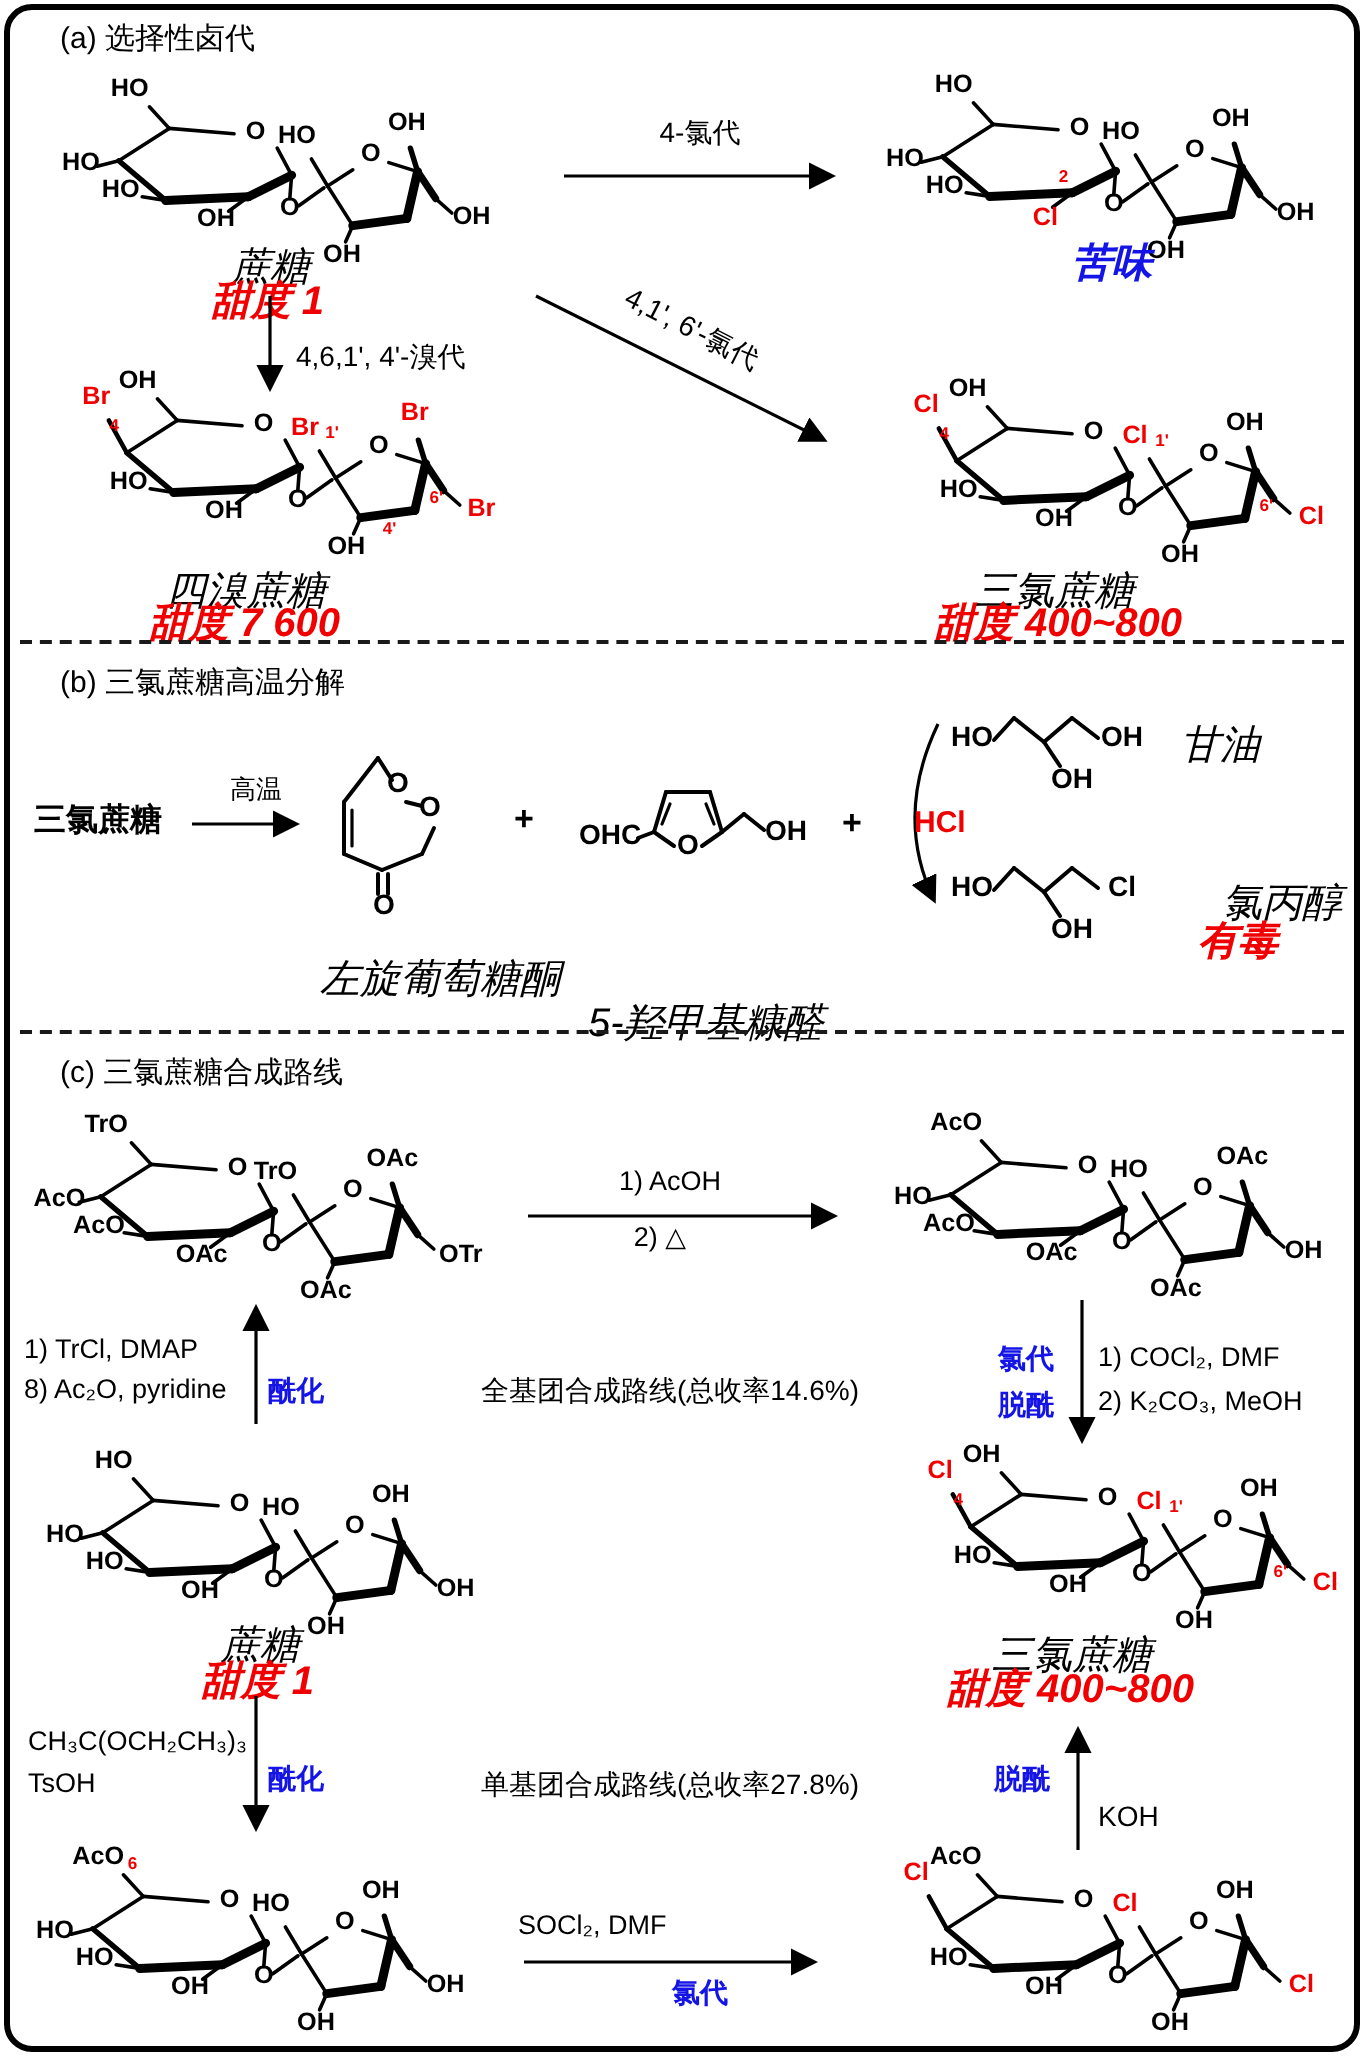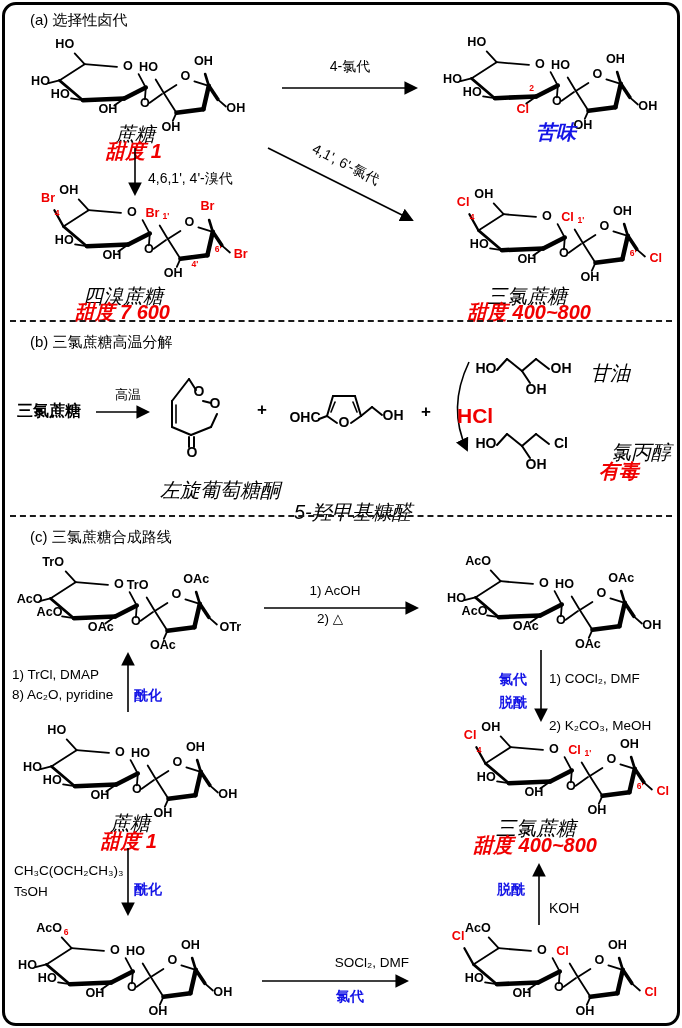--- a/index.html
+++ b/index.html
@@ -202,21 +202,21 @@
       <text x="61" y="51" class="at">O</text>
       <text x="110" y="44" class="at">OH</text>
     </svg>
   <div class="t name" style="left:294px;top:500px;width:100px">5-羟甲基糠醛</div>
 
   <div class="t plus" style="left:421px;top:402px">+</div>
 
   <svg style="left:441px;top:358px" width="42" height="102">
       <path class="ar" d="M28,4 Q6,50 26,92" marker-end="url(#ah)"></path>
     </svg>
-  <div class="t red" style="left:457px;top:403px;font-size:21px">HCl</div>
+  <div class="t red" style="left:457px;top:403px;font-size:15px">HCl</div>
 
   <svg class="struct" style="left:473px;top:350px" width="95" height="50" viewBox="0 0 95 50">
       <line x1="24" y1="20" x2="34" y2="9" stroke="#000" stroke-width="2" stroke-linecap="round"></line>
       <line x1="34" y1="9" x2="49" y2="21" stroke="#000" stroke-width="2" stroke-linecap="round"></line>
       <line x1="49" y1="21" x2="63" y2="9" stroke="#000" stroke-width="2" stroke-linecap="round"></line>
       <line x1="63" y1="9" x2="76" y2="19" stroke="#000" stroke-width="2" stroke-linecap="round"></line>
       <line x1="49" y1="21" x2="57" y2="33" stroke="#000" stroke-width="2" stroke-linecap="round"></line>
       <text x="13" y="23" class="at">HO</text>
       <text x="63" y="44" class="at">OH</text>
       <text x="88" y="23" class="at">OH</text>
@@ -277,29 +277,30 @@
       <text x="242" y="111" class="at">OH</text>
       <text x="171" y="132" class="at">OAc</text>
     </svg>
 
   <svg style="left:533px;top:650px" width="16" height="84">
       <line class="ar" x1="8" y1="0" x2="8" y2="70" marker-end="url(#ah)"></line>
     </svg>
   <div class="t blue" style="left:492px;top:671px;width:42px;text-align:center">氯代</div>
   <div class="t blue" style="left:492px;top:694px;width:42px;text-align:center">脱酰</div>
   <div class="t sm" style="left:549px;top:671px">1) COCl₂, DMF</div>
-  <div class="t sm" style="left:549px;top:718px">2) K₂CO₃, MeOH</div>
+  <div class="t sm" style="left:549px;top:693px">2) K₂CO₃, MeOH</div>
 
   <svg style="left:120px;top:644px" width="16" height="70">
       <line class="ar" x1="8" y1="68" x2="8" y2="10" marker-end="url(#ah)"></line>
     </svg>
   <div class="t sm" style="left:12px;top:667px">1) TrCl, DMAP</div>
   <div class="t sm" style="left:12px;top:687px">8) Ac₂O, pyridine</div>
   <div class="t blue" style="left:134px;top:687px">酰化</div>
 
+  <div class="t" style="left:225px;top:687px;width:220px;text-align:center">全基团合成路线(总收率14.6%)</div>
 
   <svg class="struct" style="left:10px;top:698px" width="225" height="126" viewBox="0 0 250 140">
       <use href="#skel"></use>
       <line x1="46" y1="76" x2="34" y2="79" stroke="#000" stroke-width="2" stroke-linecap="round"></line>
       <text x="122" y="64" class="at">O</text>
       <text x="186" y="76" class="at">O</text>
       <text x="141" y="106" class="at">O</text>
       <text x="52" y="40" class="at">HO</text>
       <text x="25" y="81" class="at">HO</text>
       <text x="47" y="96" class="at">HO</text>
@@ -333,20 +334,21 @@
   <div class="t name" style="left:496px;top:816px;width:80px">三氯蔗糖</div>
   <div class="t name red" style="left:473px;top:833px;width:115px">甜度 400~800</div>
 
   <svg style="left:120px;top:848px" width="16" height="80">
       <line class="ar" x1="8" y1="0" x2="8" y2="66" marker-end="url(#ah)"></line>
     </svg>
   <div class="t sm" style="left:14px;top:863px">CH₃C(OCH₂CH₃)₃</div>
   <div class="t sm" style="left:14px;top:884px">TsOH</div>
   <div class="t blue" style="left:134px;top:881px">酰化</div>
 
+  <div class="t" style="left:225px;top:884px;width:220px;text-align:center">单基团合成路线(总收率27.8%)</div>
 
   <svg style="left:531px;top:853px" width="16" height="74">
       <line class="ar" x1="8" y1="72" x2="8" y2="12" marker-end="url(#ah)"></line>
     </svg>
   <div class="t blue" style="left:490px;top:881px;width:42px;text-align:center">脱酰</div>
   <div class="t" style="left:549px;top:900px">KOH</div>
 
   <svg class="struct" style="left:5px;top:896px" width="225" height="126" viewBox="0 0 250 140">
       <use href="#skel"></use>
       <line x1="46" y1="76" x2="34" y2="79" stroke="#000" stroke-width="2" stroke-linecap="round"></line>
@@ -360,21 +362,21 @@
       <text x="100" y="112" class="at">OH</text>
       <text x="145" y="66" class="at">HO</text>
       <text x="206" y="59" class="at">OH</text>
       <text x="242" y="111" class="at">OH</text>
       <text x="170" y="132" class="at">OH</text>
     </svg>
 
   <svg style="left:262px;top:971px" width="158" height="20">
       <line class="ar" x1="0" y1="10" x2="145" y2="10" marker-end="url(#ah)"></line>
     </svg>
-  <div class="t sm" style="left:259px;top:955px;width:150px;text-align:right">SOCl₂, DMF</div>
+  <div class="t sm" style="left:259px;top:955px;width:150px;text-align:left">SOCl₂, DMF</div>
   <div class="t blue" style="left:300px;top:988px;width:100px;text-align:center">氯代</div>
 
   <svg class="struct" style="left:432px;top:896px" width="225" height="126" viewBox="0 0 250 140">
       <use href="#skel"></use>
       <line x1="46" y1="76" x2="36" y2="58" stroke="#000" stroke-width="2.5" stroke-linecap="round"></line>
       <text x="122" y="64" class="at">O</text>
       <text x="186" y="76" class="at">O</text>
       <text x="141" y="106" class="at">O</text>
       <text x="51" y="40" class="at">AcO</text>
       <text x="29" y="49" class="at r">Cl</text>

